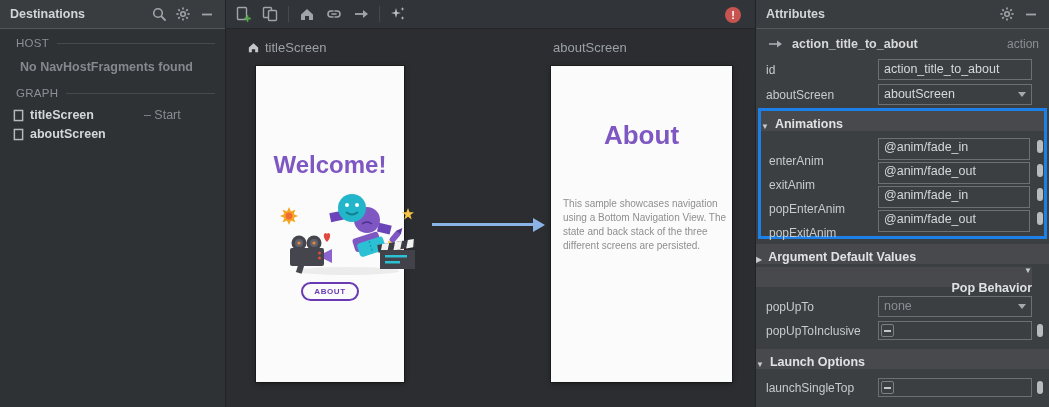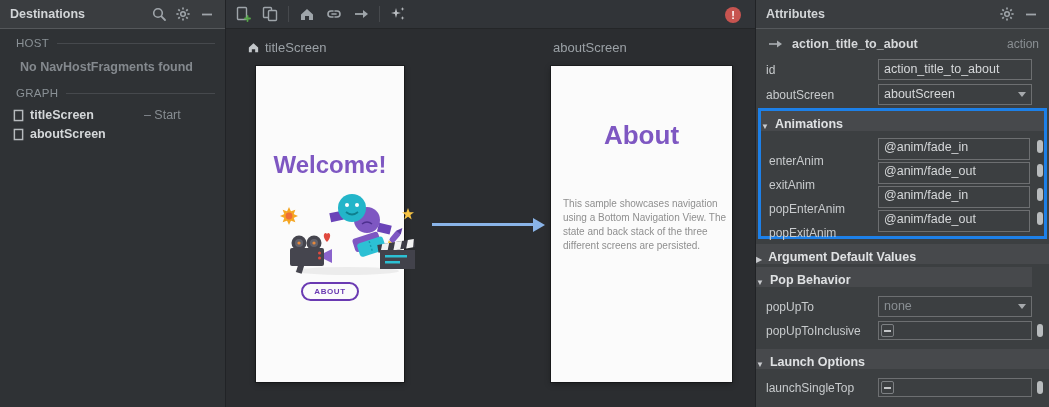--- a/index.html
+++ b/index.html
@@ -95,21 +95,21 @@
   .tri.open::before { content:"▼"; }
   .tri.closed::before { content:"▶"; }
   .anim-row { position:absolute; left:0; right:0; height:18px; }
   .anim-row .attr-label { top:16px; left:8px; }
   .anim-row .field { top:0; left:117px; width:152px; height:22px; line-height:16px; }
   .pill { position:absolute; width:6px; height:13px; border-radius:3px; background:#b9bcbe; cursor:pointer; }
   .anim-row .pill { left:276px; top:2px; }
   #anim-row-0 { top:27px; } #anim-row-1 { top:51px; } #anim-row-2 { top:75px; } #anim-row-3 { top:99px; }
 
   #adv-header { position:absolute; top:244px; left:0; right:0; }
-  #pop-header { position:absolute; top:267px; left:0; right:17px; }
+  #pop-header { position:absolute; top:267px; left:0; right:17px;flex-direction:column; }
   #launch-header { position:absolute; top:349px; left:0; right:0; }
   #popupto-label { top:300px; } #popupto-field { top:296px; }
   #popupinc-label { top:324px; }
   .check-field { position:absolute; left:122px; width:154px; height:19px;
     border:1px solid #6d6f71; display:flex; align-items:center; padding-left:2px; cursor:pointer; }
   #popupinc-field { top:321px; }
   #singletop-label { top:381px; }
   #singletop-field { top:378px; }
   .tri-check { width:13px; height:13px; border:1px solid #7d8083; border-radius:2px;
     background:#3c3f41; display:flex; align-items:center; justify-content:center; }

